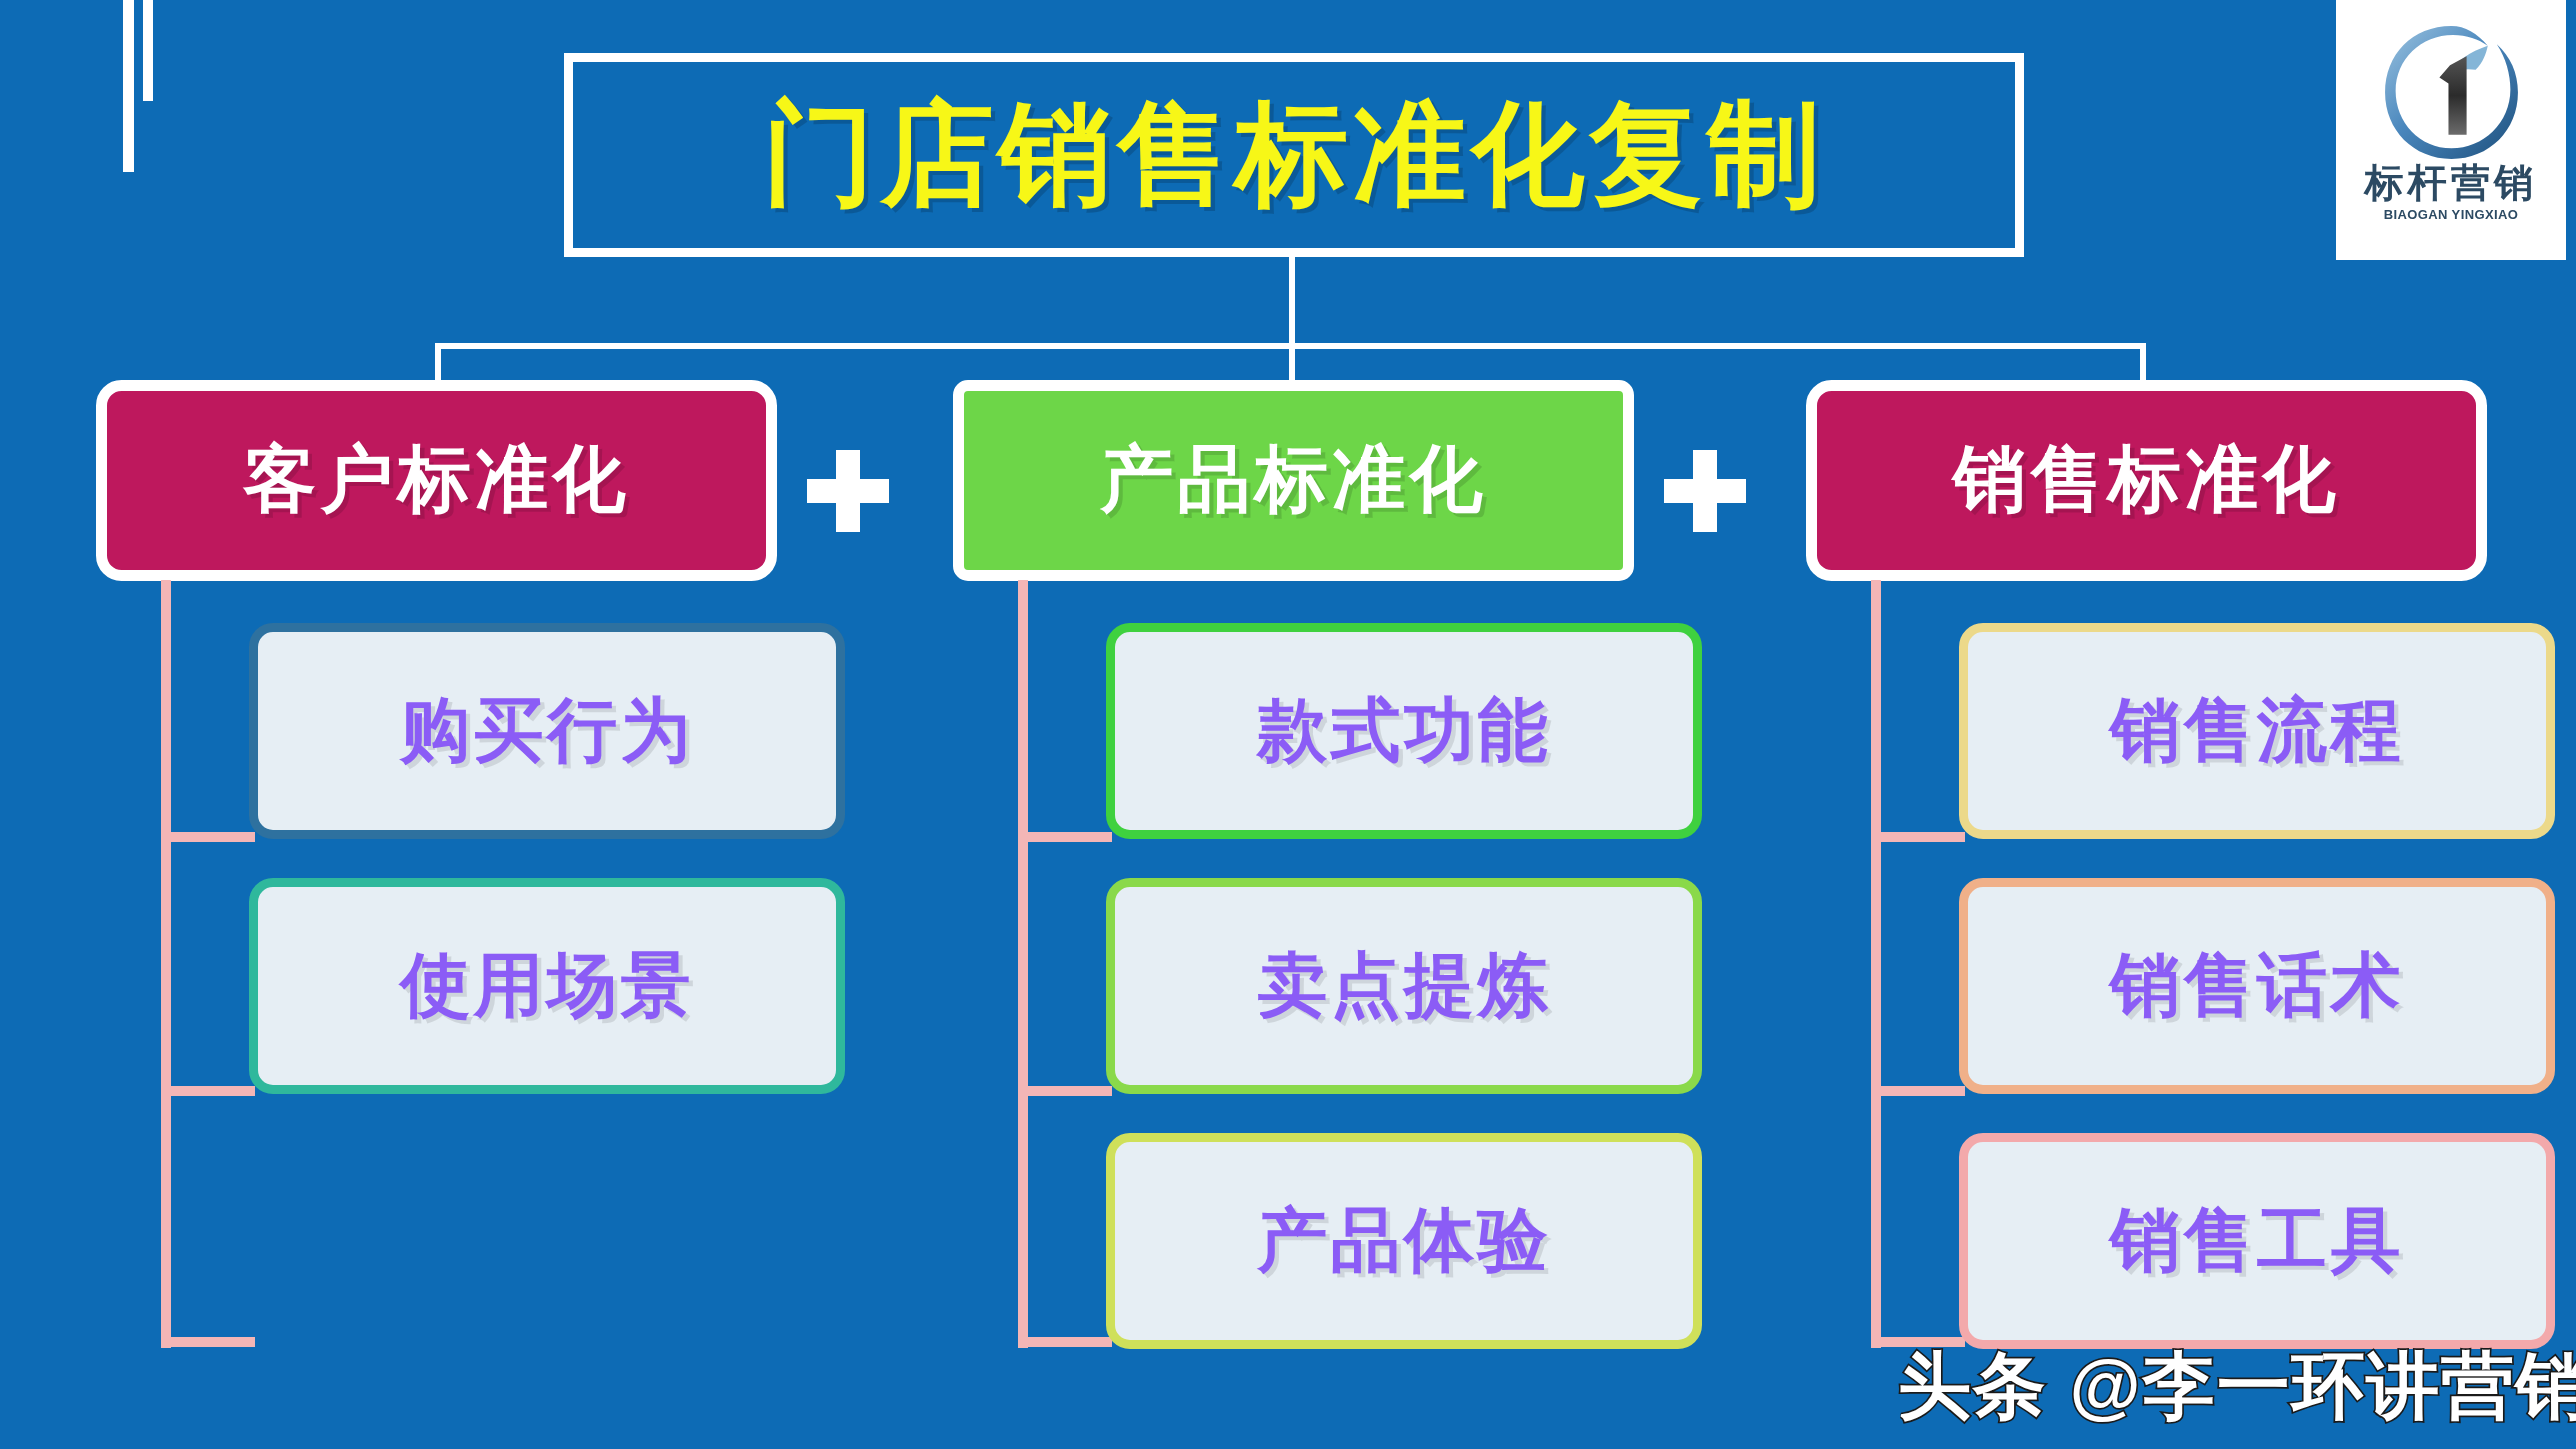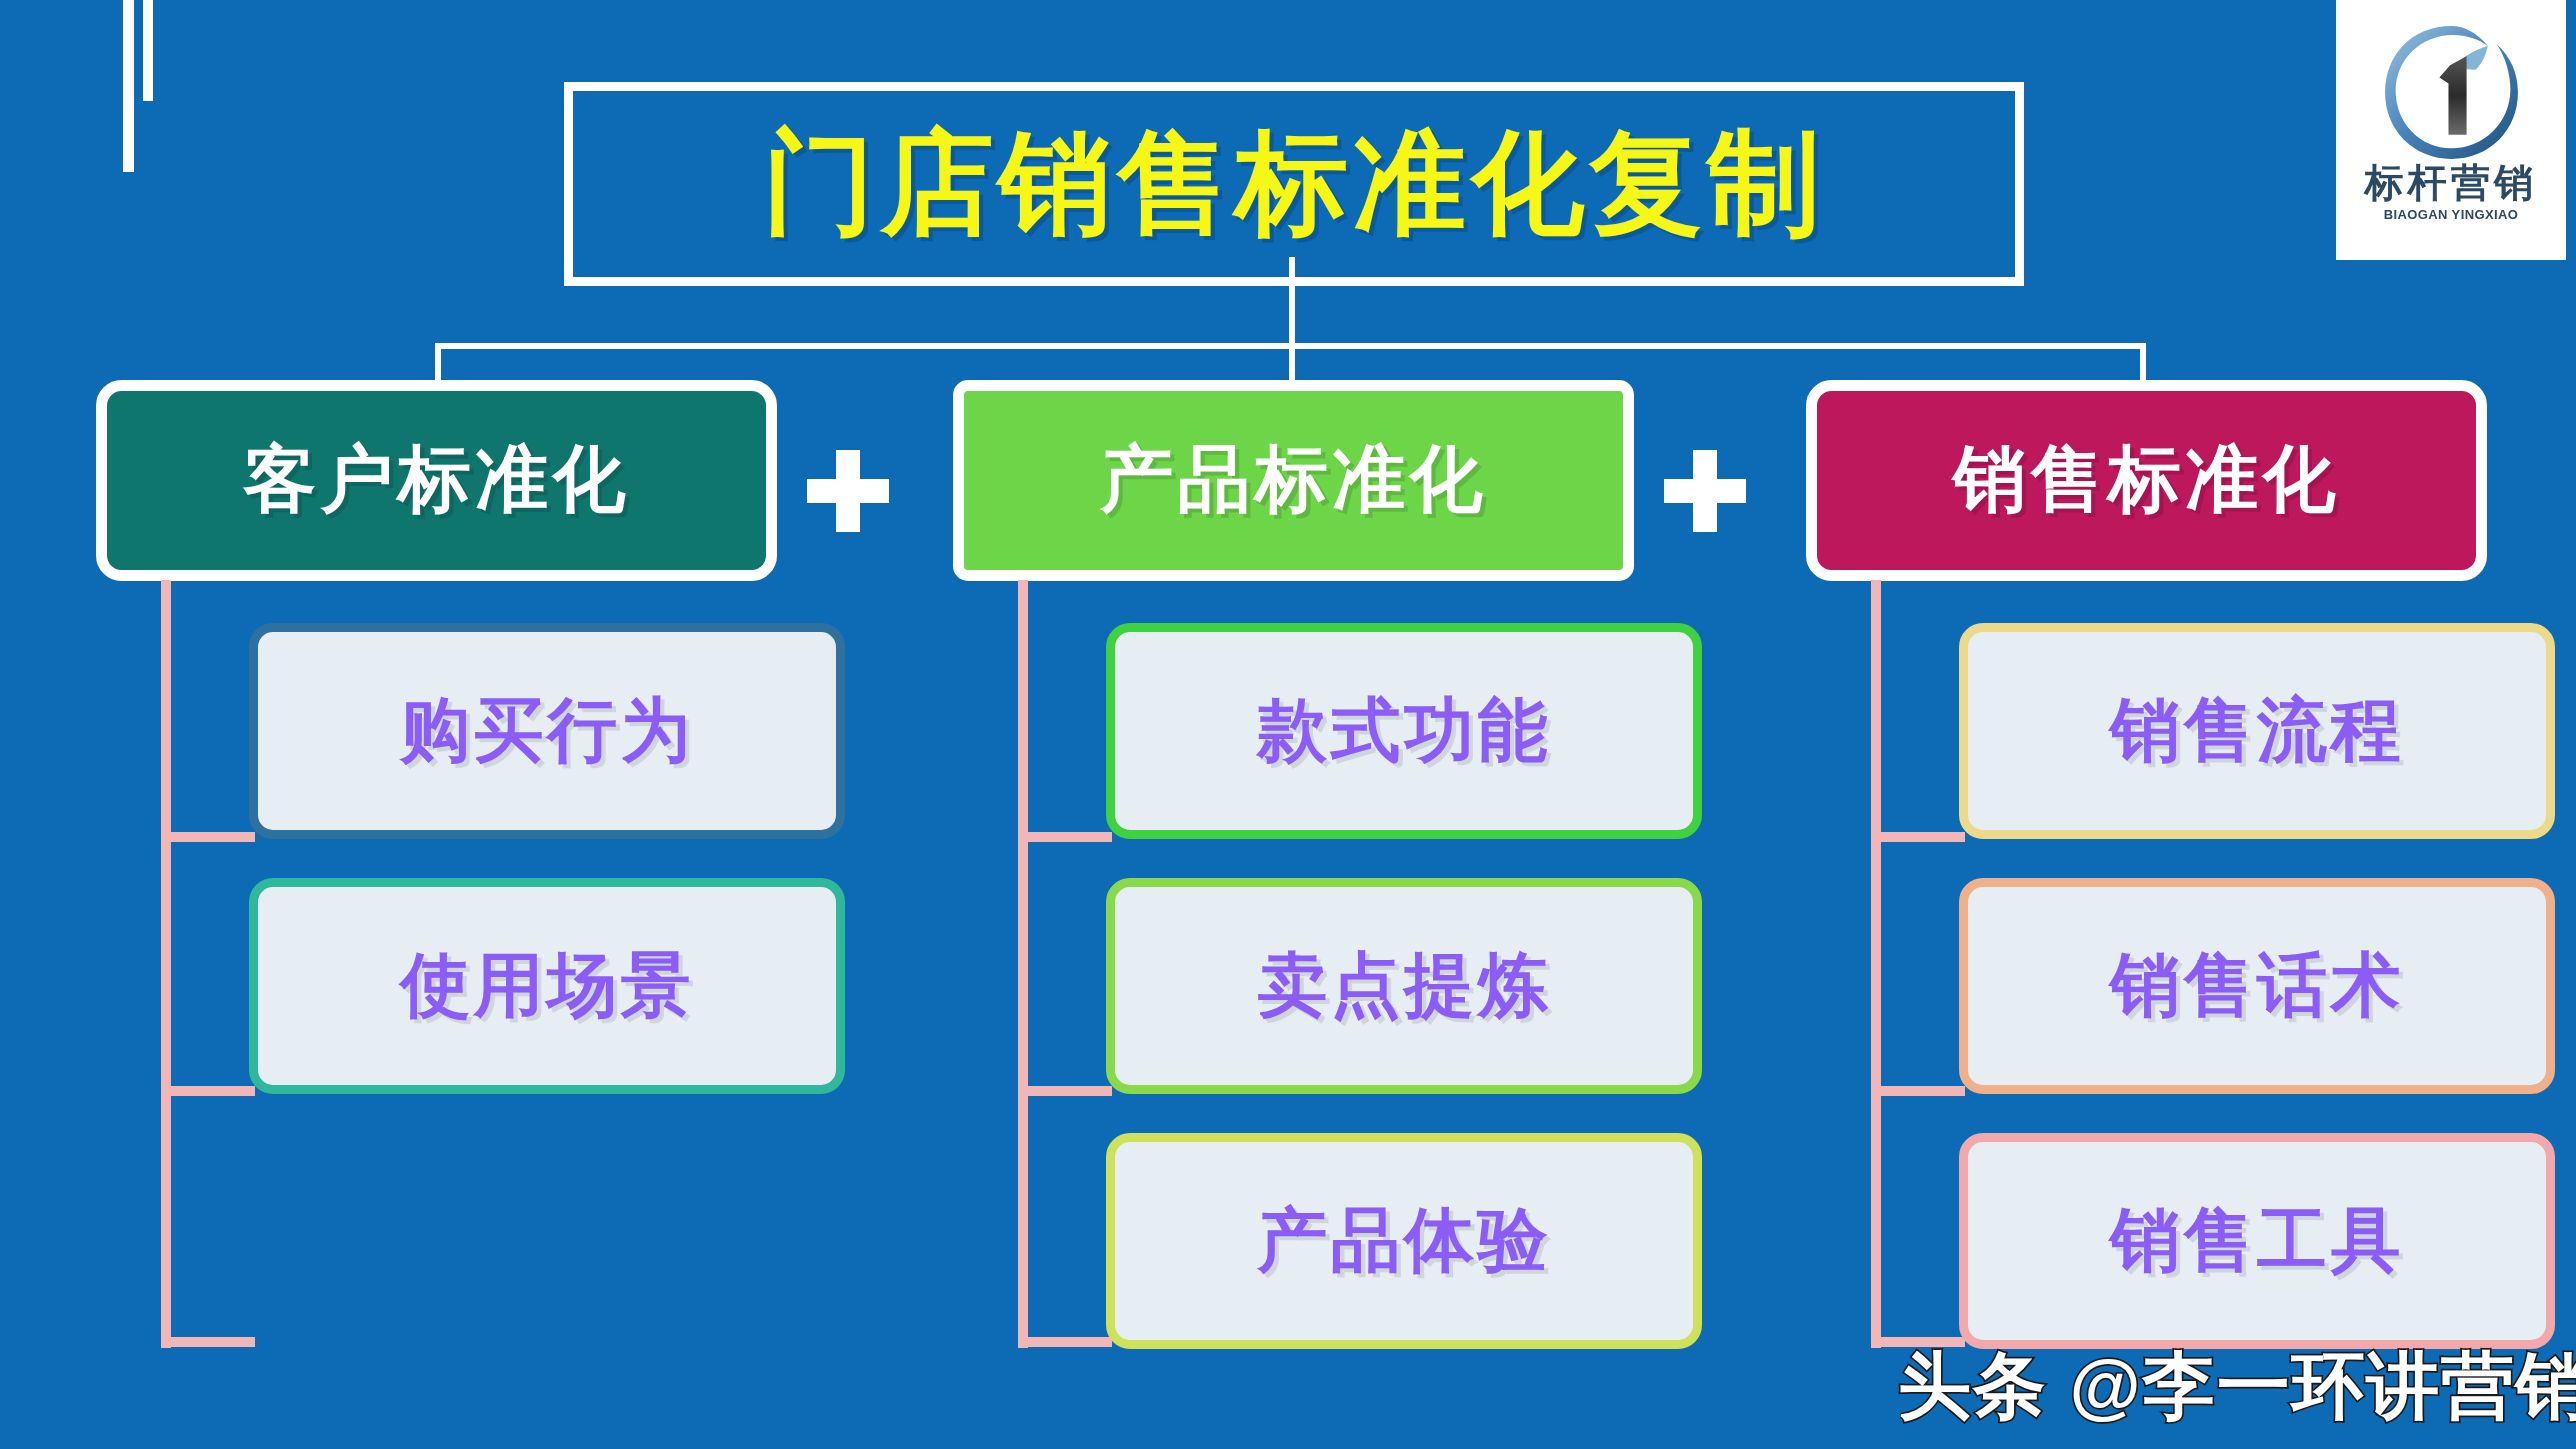--- a/index.html
+++ b/index.html
@@ -61,21 +61,20 @@
     position: absolute;
     left: 564px;
     top: 53px;
     width: 1460px;
     height: 204px;
     border: 9.4px solid #ffffff;
     box-sizing: border-box;
     display: flex;
     align-items: center;
     justify-content: center;
-    margin-top: 29px;
   }
   #title-text {
     font-size: 113px;
     font-weight: bold;
     color: #f7f717;
     letter-spacing: 5.1px;
     white-space: nowrap;
     text-shadow: 4.3px 4.3px 0 rgba(0,0,0,0.16);
   }
 
@@ -118,21 +117,21 @@
     justify-content: center;
   }
   .cat .label {
     font-size: 73px;
     font-weight: bold;
     color: #ffffff;
     letter-spacing: 4.3px;
     white-space: nowrap;
     text-shadow: 4.3px 4.3px 0 rgba(0,0,0,0.13);
   }
-  #cat-0 { left: 96px;  background: #0f766e; }
+  #cat-0 { left: 96px;  background: #be185d; }
   #cat-1 { left: 953px; background: #6dd648; border-radius: 15px; }
   #cat-2 { left: 1806px; background: #be185d; }
 
   
   .col { position: absolute; top: 580px; width: 766px; height: 808px; }
   #col-0 { left: 96px; }
   #col-1 { left: 953px; }
   #col-2 { left: 1806px; }
 
   .spine {

